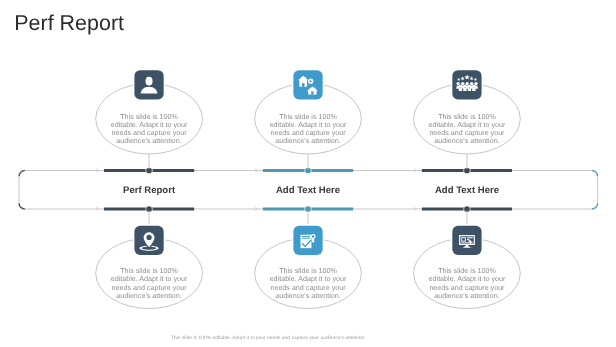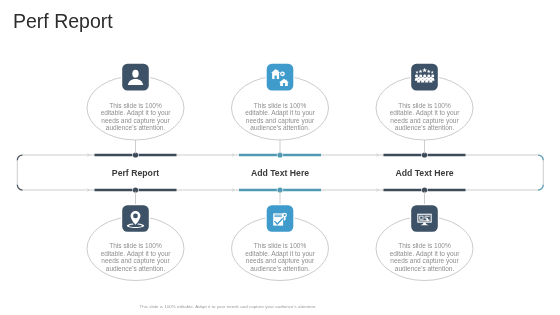--- a/index.html
+++ b/index.html
@@ -1,18 +1,18 @@
 <!DOCTYPE html>
 <html><head>
 <meta charset="utf-8">
 <style>
   html,body{margin:0;padding:0;}
   body{width:560px;height:315px;background:#ffffff;overflow:hidden;
        font-family:"Liberation Sans", sans-serif;-webkit-font-smoothing:antialiased;}
-  .slide{position:relative;width:456px;height:315px;background:#fff;}
+  .slide{position:relative;width:456px;height:315px;background:#fff;padding-left:32px;}
   .title{position:absolute;left:13px;top:12px;font-size:19.5px;color:#2c2c2c;
          font-weight:400;line-height:19.5px;}
   .footer{position:absolute;left:0;right:0;top:304px;text-align:center;
           font-size:4.4px;color:#9a9a9a;letter-spacing:0.05px;}
   svg.board{position:absolute;left:0;top:0;width:560px;height:315px;}
   .bubble-text{font-size:6.5px;fill:#8e8e8e;}
   .node-label{font-size:8.7px;font-weight:bold;fill:#3a3a3a;}
 </style>
 </head>
 <body>

